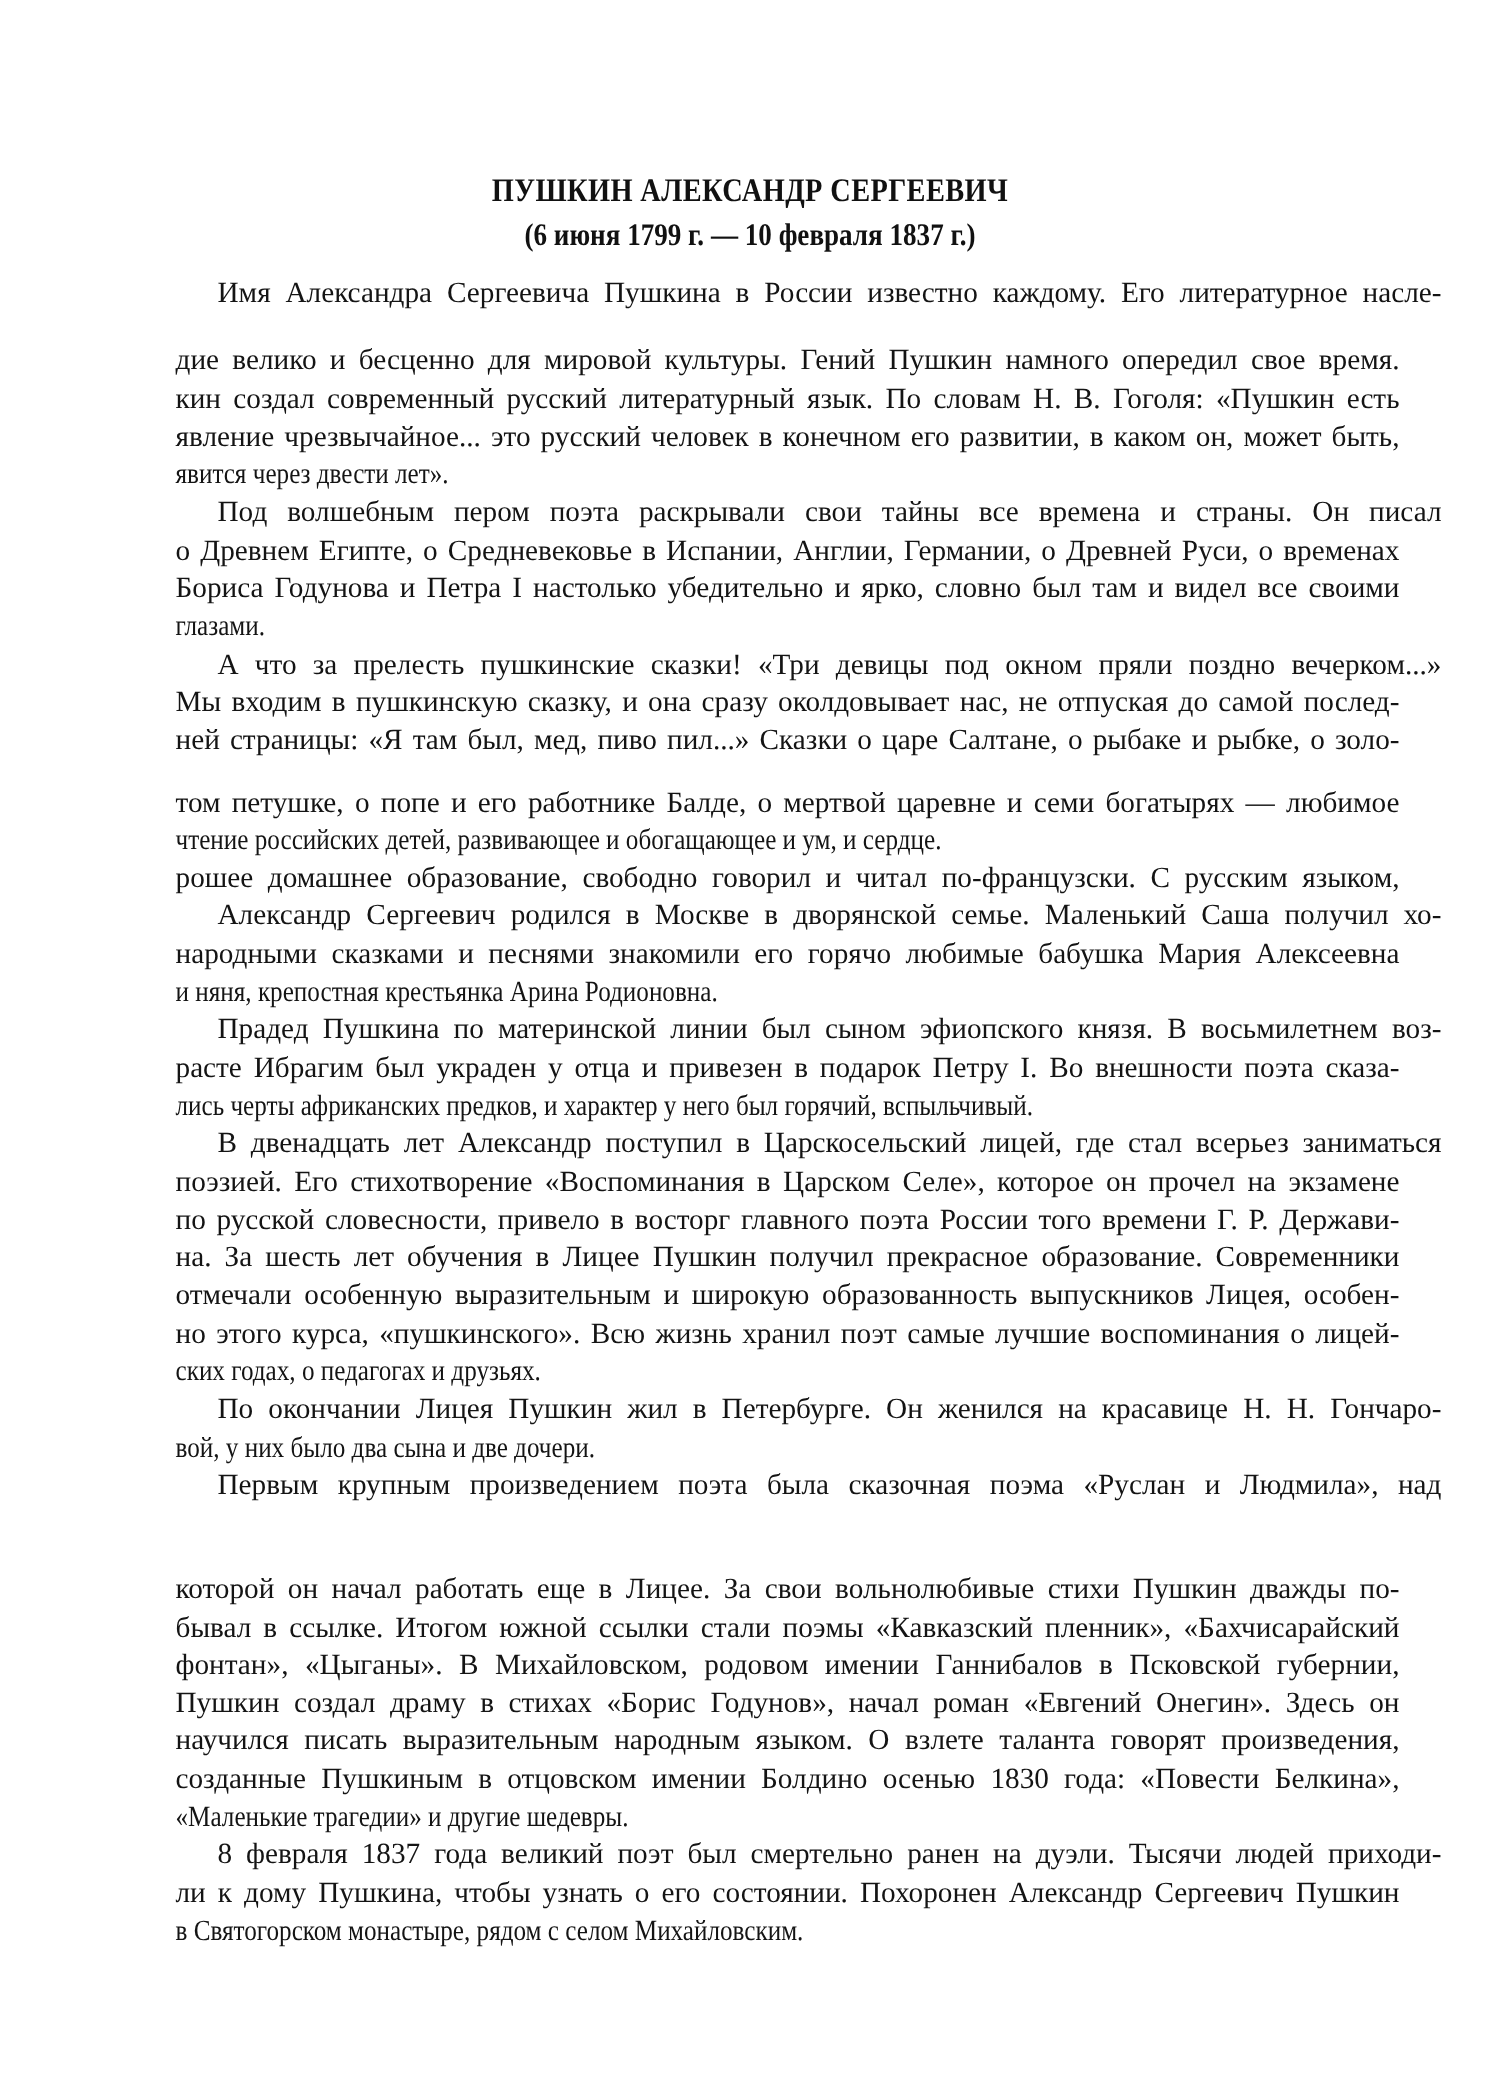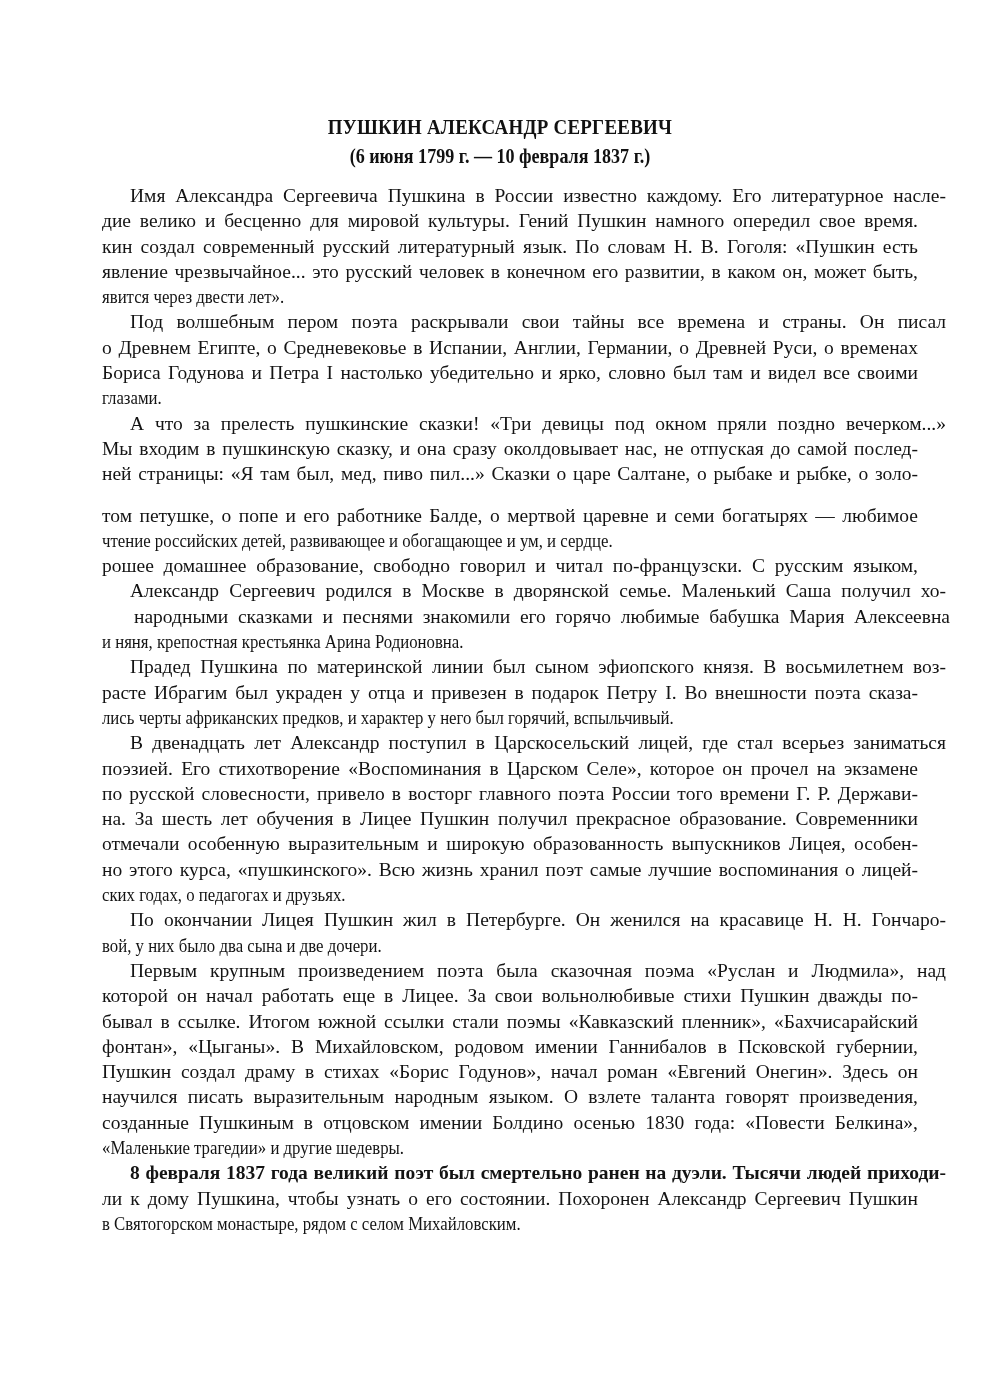--- a/index.html
+++ b/index.html
@@ -5,60 +5,60 @@
   html, body { margin: 0; padding: 0; background: #ffffff; }
   body { width: 1000px; height: 1390px; position: relative; overflow: hidden; }
   .page { position: absolute; left: 0; top: 0; width: 1000px; height: 1390px; background: #fff; }
   .title, .subtitle {
     position: absolute; left: 0; width: 1000px; text-align: center;
     font-family: "Liberation Serif", serif; font-weight: bold; color: #111;
     white-space: nowrap;
   }
   .title { top: 114px; font-size: 22px; letter-spacing: 0.3px; }
   .subtitle { top: 144px; font-size: 21px; }
-  .body { position: absolute; left: 102px; top: 183px; width: 816px; }
+  .body { position: absolute; left: 117px; top: 183px; width: 816px; }
   .line {
     height: 25.3px; line-height: 25.3px;
     font-family: "Liberation Serif", serif; font-size: 19.5px; color: #141414;
     white-space: nowrap; transform-origin: left center;
   }
   .line.just { text-align: justify; text-align-last: justify; }
   .line.indent { padding-left: 28px; }
 </style>
 </head>
 <body>
 
 <div class="page">
   <div class="title" style="transform: scaleX(0.86); transform-origin: center center;">ПУШКИН АЛЕКСАНДР СЕРГЕЕВИЧ</div>
   <div class="subtitle" style="transform: scaleX(0.86); transform-origin: center center;">(6 июня 1799 г. — 10 февраля 1837 г.)</div>
   <div class="body" id="body">
       <div class="paragraph">
         <div class="line indent just" style="display: block; width: 816px; text-align: justify; transform: scaleX(1);">Имя Александра Сергеевича Пушкина в России известно каждому. Его литературное насле-</div>
-        <div class="line just" style="display: block; width: 816px; text-align: justify; transform: scaleX(1);">дие велико и бесценно для мировой культуры. Гений Пушкин намного опередил свое время.</div>
+        <div class="line just" style="display: block; width: 816px; text-align: justify; transform: scaleX(1); margin-top: 20px;">дие велико и бесценно для мировой культуры. Гений Пушкин намного опередил свое время.</div>
         <div class="line just" style="display: block; width: 816px; text-align: justify; transform: scaleX(1);">кин создал современный русский литературный язык. По словам Н. В. Гоголя: «Пушкин есть</div>
         <div class="line just" style="display: block; width: 816px; text-align: justify; transform: scaleX(1);">явление чрезвычайное... это русский человек в конечном его развитии, в каком он, может быть,</div>
         <div class="line" style="display: block; width: 948.837px; text-align: left; transform: scaleX(0.86);">явится через двести лет».</div>
       </div>
       <div class="paragraph">
         <div class="line indent just" style="display: block; width: 816px; text-align: justify; transform: scaleX(1);">Под волшебным пером поэта раскрывали свои тайны все времена и страны. Он писал</div>
         <div class="line just" style="display: block; width: 816px; text-align: justify; transform: scaleX(1);">о Древнем Египте, о Средневековье в Испании, Англии, Германии, о Древней Руси, о временах</div>
         <div class="line just" style="display: block; width: 816px; text-align: justify; transform: scaleX(1);">Бориса Годунова и Петра I настолько убедительно и ярко, словно был там и видел все своими</div>
         <div class="line" style="display: block; width: 948.837px; text-align: left; transform: scaleX(0.86);">глазами.</div>
       </div>
       <div class="paragraph">
         <div class="line indent just" style="display: block; width: 816px; text-align: justify; transform: scaleX(1);">А что за прелесть пушкинские сказки! «Три девицы под окном пряли поздно вечерком...»</div>
         <div class="line just" style="display: block; width: 816px; text-align: justify; transform: scaleX(1);">Мы входим в пушкинскую сказку, и она сразу околдовывает нас, не отпуская до самой послед-</div>
         <div class="line just" style="display: block; width: 816px; text-align: justify; transform: scaleX(1);">ней страницы: «Я там был, мед, пиво пил...» Сказки о царе Салтане, о рыбаке и рыбке, о золо-</div>
         <div class="line just" style="display: block; width: 816px; text-align: justify; transform: scaleX(1); margin-top: 16px;">том петушке, о попе и его работнике Балде, о мертвой царевне и семи богатырях — любимое</div>
         <div class="line" style="display: block; width: 948.837px; text-align: left; transform: scaleX(0.86);">чтение российских детей, развивающее и обогащающее и ум, и сердце.</div>
       </div>
       <div class="paragraph">
         <div class="line just" style="display: block; width: 816px; text-align: justify; transform: scaleX(1);">рошее домашнее образование, свободно говорил и читал по-французски. С русским языком,</div>
         <div class="line indent just" style="display: block; width: 816px; text-align: justify; transform: scaleX(1);">Александр Сергеевич родился в Москве в дворянской семье. Маленький Саша получил хо-</div>
-        <div class="line just" style="display: block; width: 816px; text-align: justify; transform: scaleX(1); margin-left: 32px;">народными сказками и песнями знакомили его горячо любимые бабушка Мария Алексеевна</div>
+        <div class="line just" style="display: block; width: 816px; text-align: justify; transform: scaleX(1);">народными сказками и песнями знакомили его горячо любимые бабушка Мария Алексеевна</div>
         <div class="line" style="display: block; width: 948.837px; text-align: left; transform: scaleX(0.86);">и няня, крепостная крестьянка Арина Родионовна.</div>
       </div>
       <div class="paragraph">
         <div class="line indent just" style="display: block; width: 816px; text-align: justify; transform: scaleX(1);">Прадед Пушкина по материнской линии был сыном эфиопского князя. В восьмилетнем воз-</div>
         <div class="line just" style="display: block; width: 816px; text-align: justify; transform: scaleX(1);">расте Ибрагим был украден у отца и привезен в подарок Петру I. Во внешности поэта сказа-</div>
         <div class="line" style="display: block; width: 948.837px; text-align: left; transform: scaleX(0.86);">лись черты африканских предков, и характер у него был горячий, вспыльчивый.</div>
       </div>
       <div class="paragraph">
         <div class="line indent just" style="display: block; width: 816px; text-align: justify; transform: scaleX(1);">В двенадцать лет Александр поступил в Царскосельский лицей, где стал всерьез заниматься</div>
         <div class="line just" style="display: block; width: 816px; text-align: justify; transform: scaleX(1);">поэзией. Его стихотворение «Воспоминания в Царском Селе», которое он прочел на экзамене</div>
@@ -67,27 +67,27 @@
         <div class="line just" style="display: block; width: 816px; text-align: justify; transform: scaleX(1);">отмечали особенную выразительным и широкую образованность выпускников Лицея, особен-</div>
         <div class="line just" style="display: block; width: 816px; text-align: justify; transform: scaleX(1);">но этого курса, «пушкинского». Всю жизнь хранил поэт самые лучшие воспоминания о лицей-</div>
         <div class="line" style="display: block; width: 948.837px; text-align: left; transform: scaleX(0.86);">ских годах, о педагогах и друзьях.</div>
       </div>
       <div class="paragraph">
         <div class="line indent just" style="display: block; width: 816px; text-align: justify; transform: scaleX(1);">По окончании Лицея Пушкин жил в Петербурге. Он женился на красавице Н. Н. Гончаро-</div>
         <div class="line" style="display: block; width: 948.837px; text-align: left; transform: scaleX(0.86);">вой, у них было два сына и две дочери.</div>
       </div>
       <div class="paragraph">
         <div class="line indent just" style="display: block; width: 816px; text-align: justify; transform: scaleX(1);">Первым крупным произведением поэта была сказочная поэма «Руслан и Людмила», над</div>
-        <div class="line just" style="display: block; width: 816px; text-align: justify; transform: scaleX(1);">которой он начал работать еще в Лицее. За свои вольнолюбивые стихи Пушкин дважды по-</div>
+        <div class="line just" style="display: block; width: 816px; text-align: justify; transform: scaleX(1); margin-top: 44px;">которой он начал работать еще в Лицее. За свои вольнолюбивые стихи Пушкин дважды по-</div>
         <div class="line just" style="display: block; width: 816px; text-align: justify; transform: scaleX(1);">бывал в ссылке. Итогом южной ссылки стали поэмы «Кавказский пленник», «Бахчисарайский</div>
         <div class="line just" style="display: block; width: 816px; text-align: justify; transform: scaleX(1);">фонтан», «Цыганы». В Михайловском, родовом имении Ганнибалов в Псковской губернии,</div>
         <div class="line just" style="display: block; width: 816px; text-align: justify; transform: scaleX(1);">Пушкин создал драму в стихах «Борис Годунов», начал роман «Евгений Онегин». Здесь он</div>
         <div class="line just" style="display: block; width: 816px; text-align: justify; transform: scaleX(1);">научился писать выразительным народным языком. О взлете таланта говорят произведения,</div>
         <div class="line just" style="display: block; width: 816px; text-align: justify; transform: scaleX(1);">созданные Пушкиным в отцовском имении Болдино осенью 1830 года: «Повести Белкина»,</div>
         <div class="line" style="display: block; width: 948.837px; text-align: left; transform: scaleX(0.86);">«Маленькие трагедии» и другие шедевры.</div>
       </div>
       <div class="paragraph">
-        <div class="line indent just" style="display: block; width: 816px; text-align: justify; transform: scaleX(1); font-weight: bold;">8 февраля 1837 года великий поэт был смертельно ранен на дуэли. Тысячи людей приходи-</div>
+        <div class="line indent just" style="display: block; width: 816px; text-align: justify; transform: scaleX(1);">8 февраля 1837 года великий поэт был смертельно ранен на дуэли. Тысячи людей приходи-</div>
         <div class="line just" style="display: block; width: 816px; text-align: justify; transform: scaleX(1);">ли к дому Пушкина, чтобы узнать о его состоянии. Похоронен Александр Сергеевич Пушкин</div>
         <div class="line" style="display: block; width: 948.837px; text-align: left; transform: scaleX(0.86);">в Святогорском монастыре, рядом с селом Михайловским.</div>
       </div>
     </div>
 </div>
 
 </body></html>

